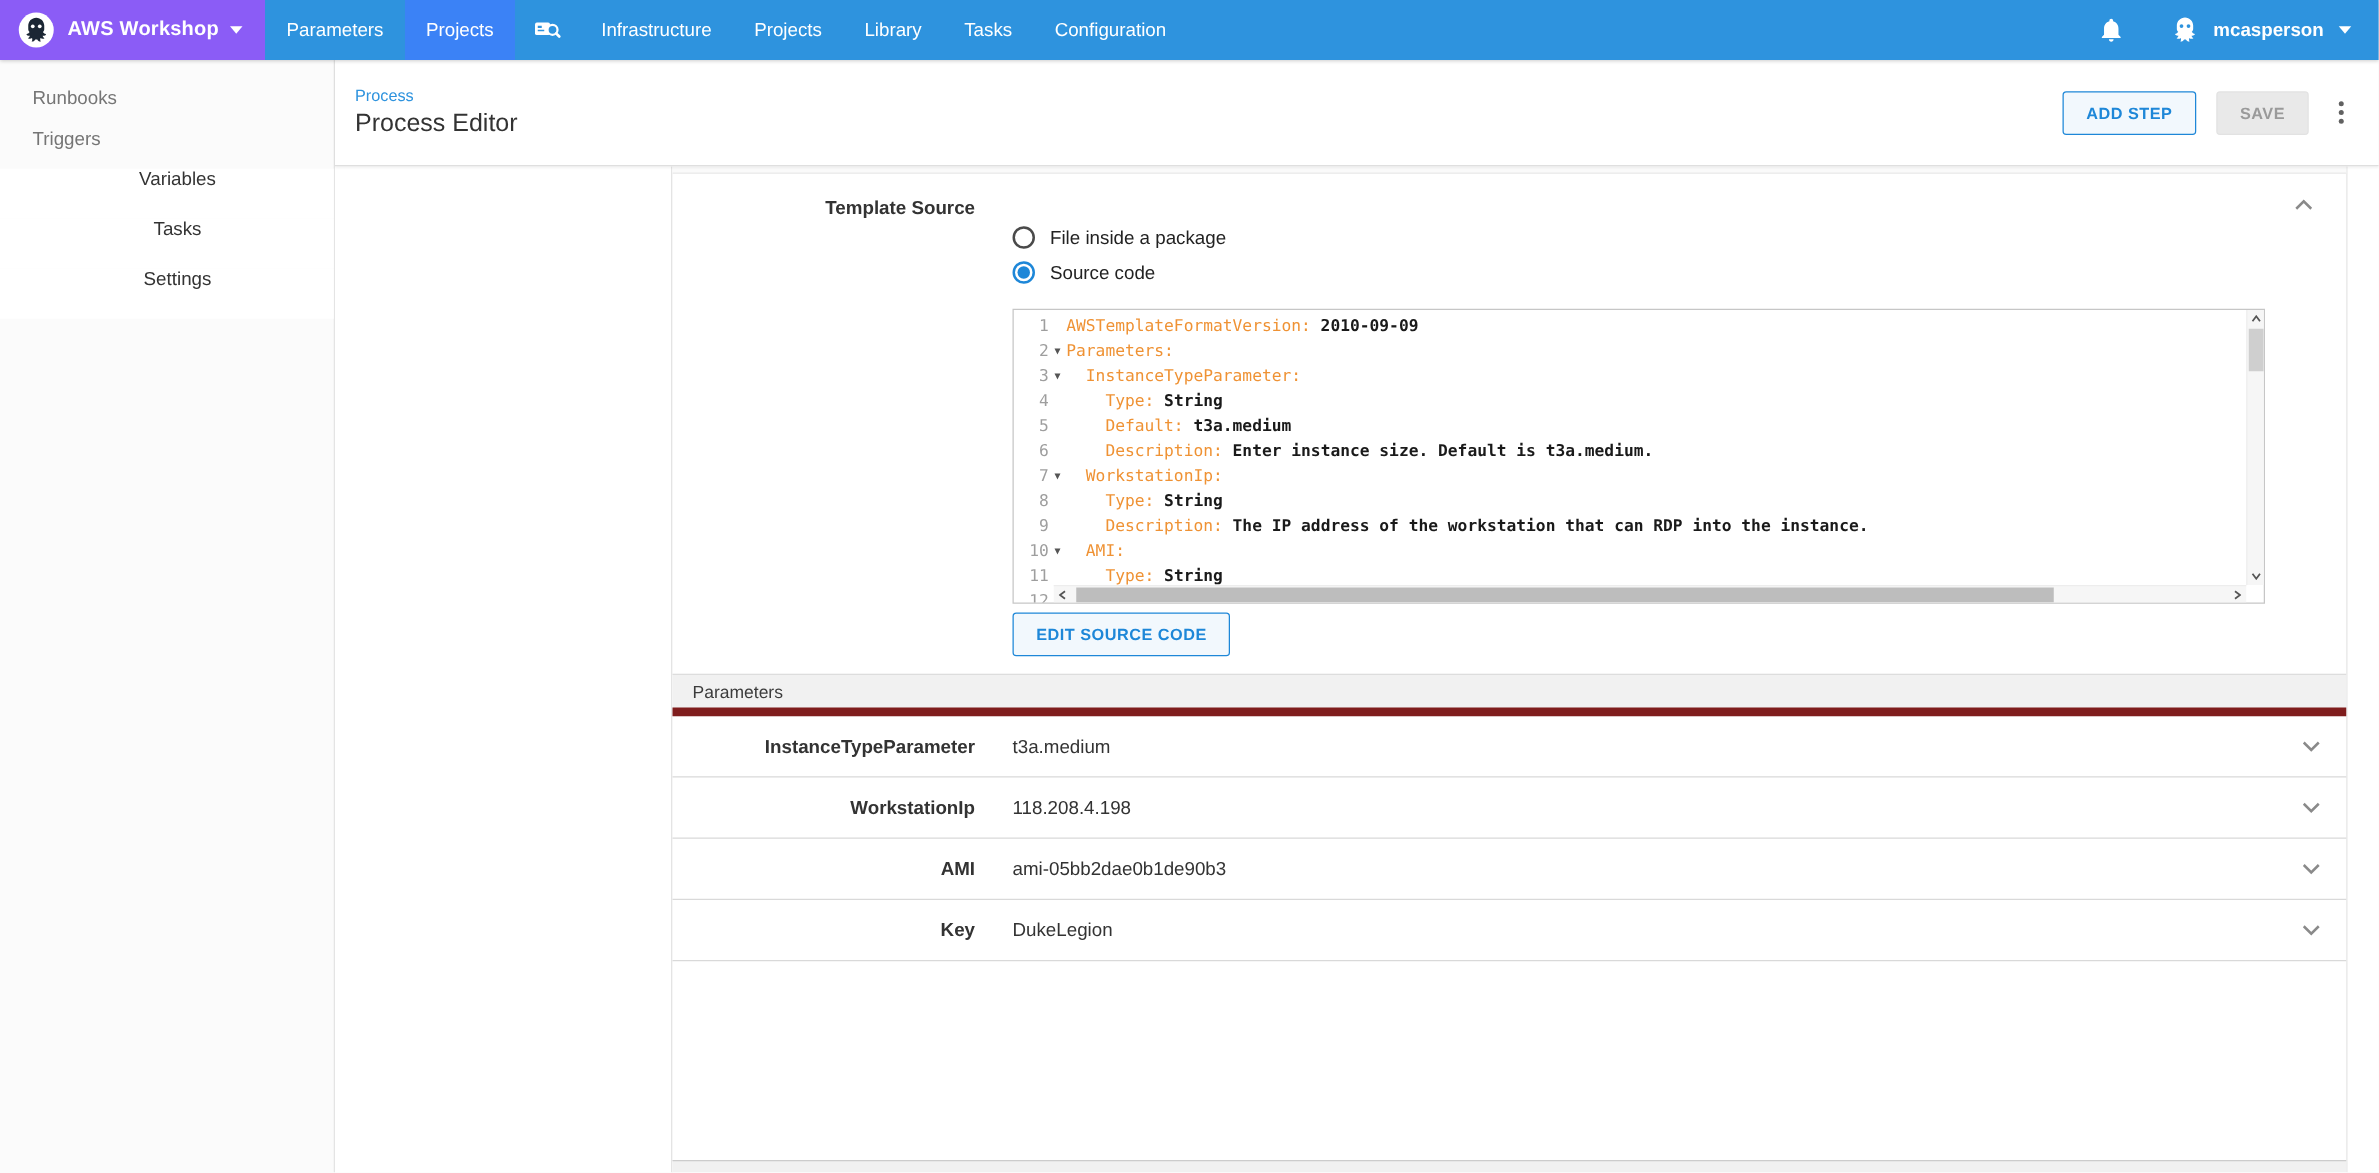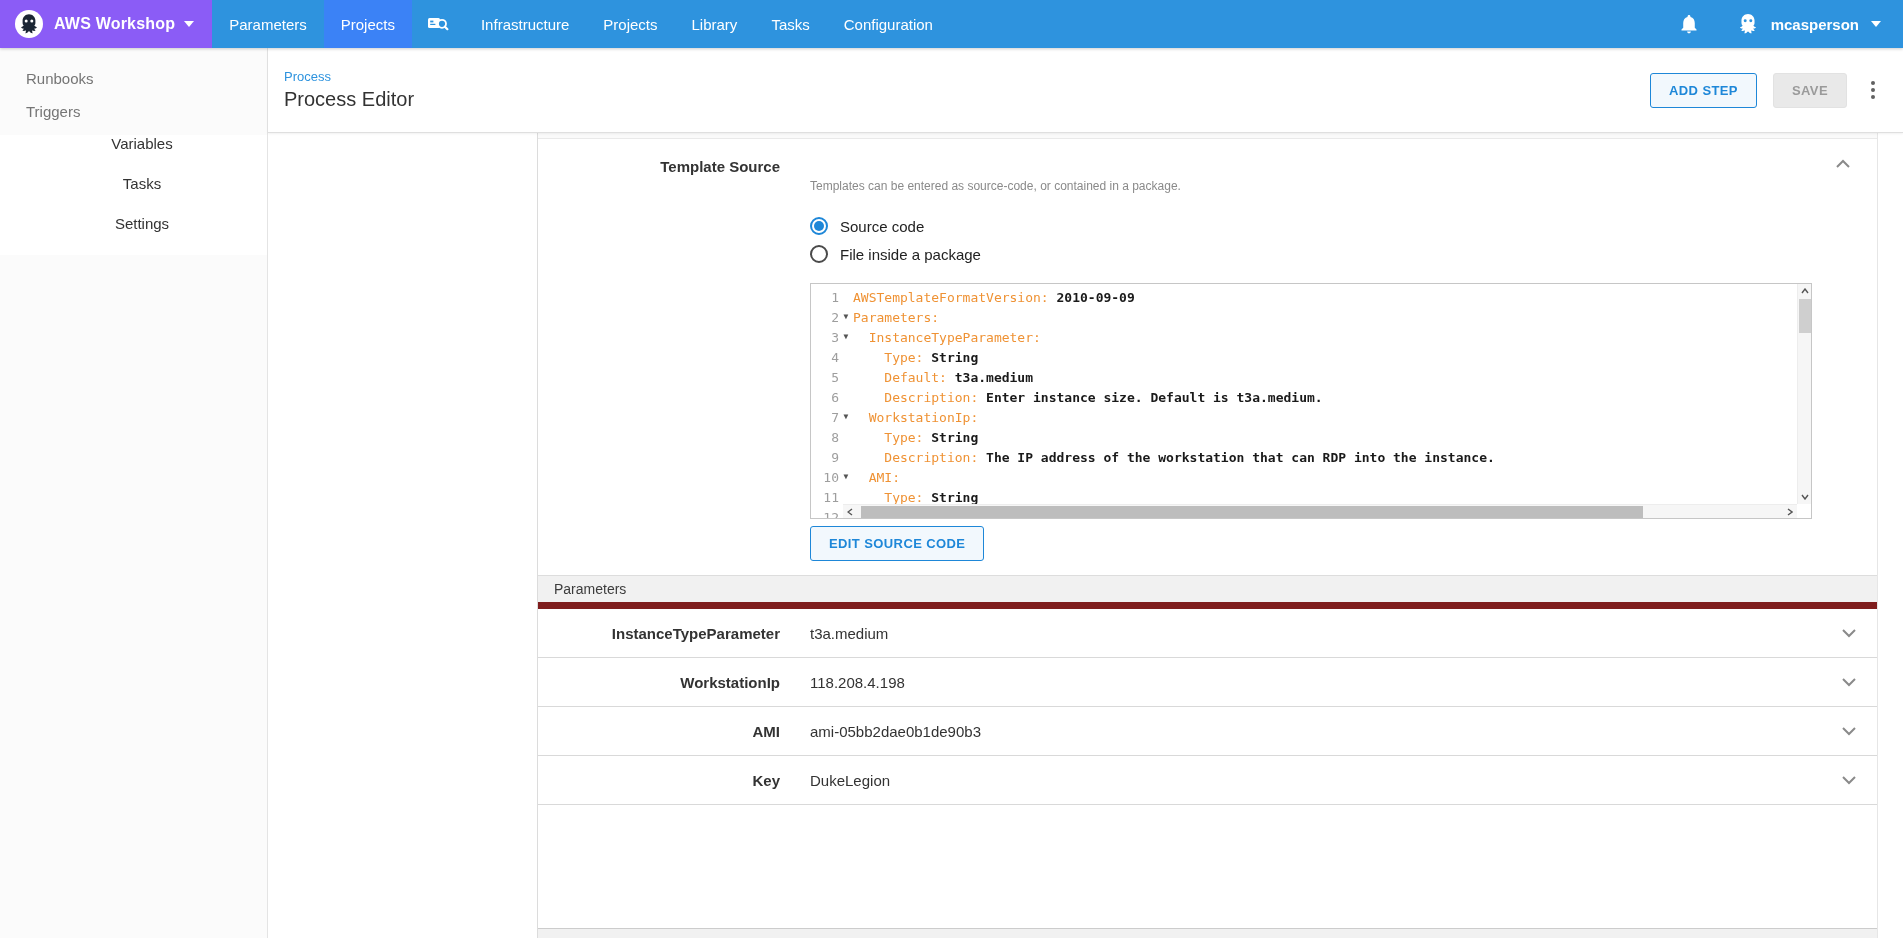--- a/index.html
+++ b/index.html
@@ -184,30 +184,29 @@
 
           <div class="section">
             <svg class="collapse-chevron" width="16" height="10" viewBox="0 0 16 10">
               <polyline points="2,8 8,2 14,8" fill="none" stroke="#8a8a8a" stroke-width="2"></polyline>
             </svg>
             <div class="sec-grid">
               <div class="label-col">
                 <div class="sec-label">Template Source</div>
               </div>
               <div class="content-col">
-                <div class="sec-help">Templates can be entered as source-code, or contained in a package.</div>
 
                 <div class="radio-group">
+                  <div class="radio-row">
+                    <span class="radio off"></span>
+                    <span class="radio-label">File inside a package</span>
+                  </div>
                   <div class="radio-row">
                     <span class="radio on"></span>
                     <span class="radio-label">Source code</span>
-                  </div>
-                  <div class="radio-row">
-                    <span class="radio off"></span>
-                    <span class="radio-label">File inside a package</span>
                   </div>
                 </div>
 
                 <div class="editor">
                   <div class="lines">
                     <div class="cl">
                         <span class="ln">1</span>
                         <span class="fold"></span>
                         <span class="code"><span class="k">AWSTemplateFormatVersion:</span><span class="v"> 2010-09-09</span></span>
                       </div>

